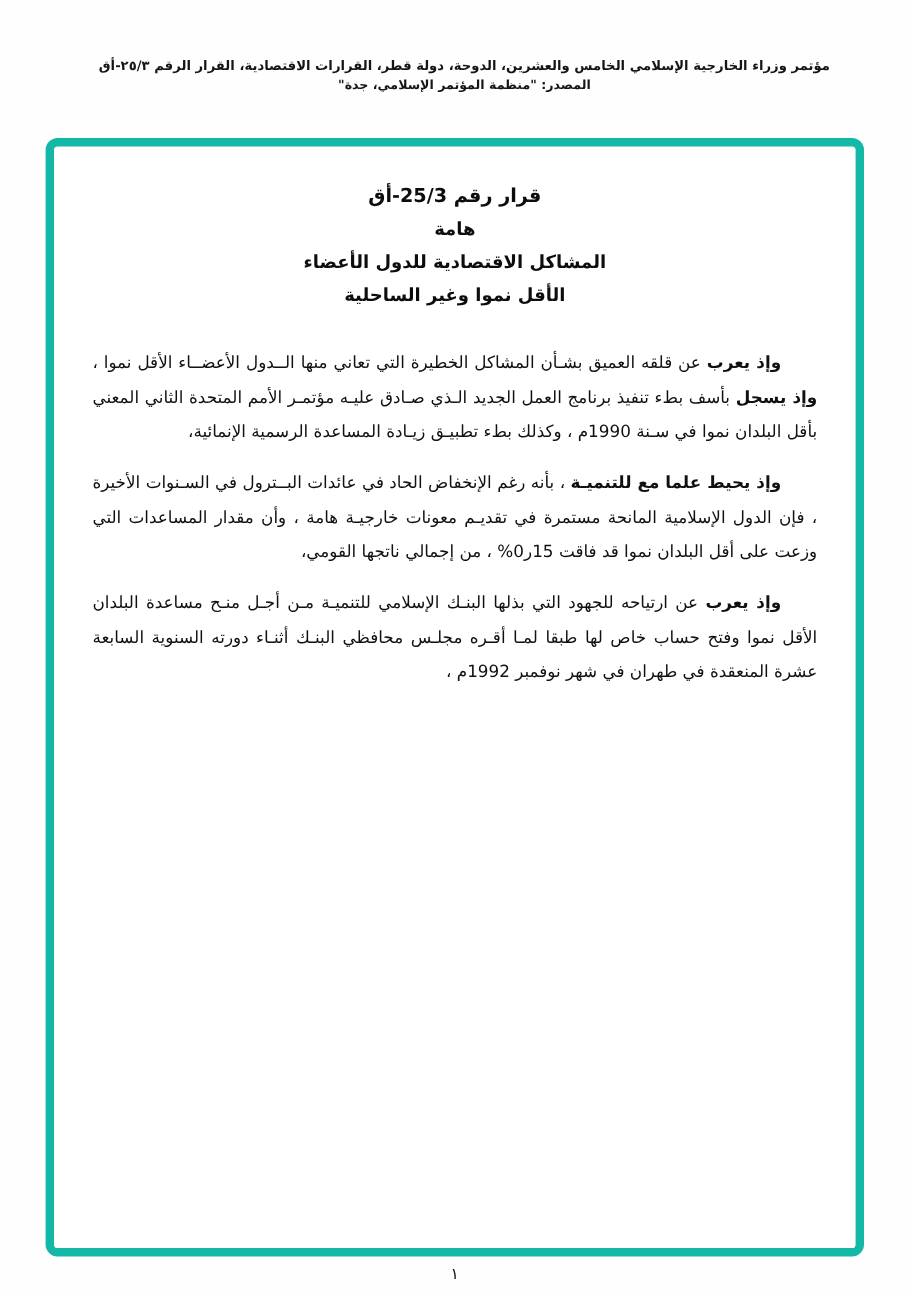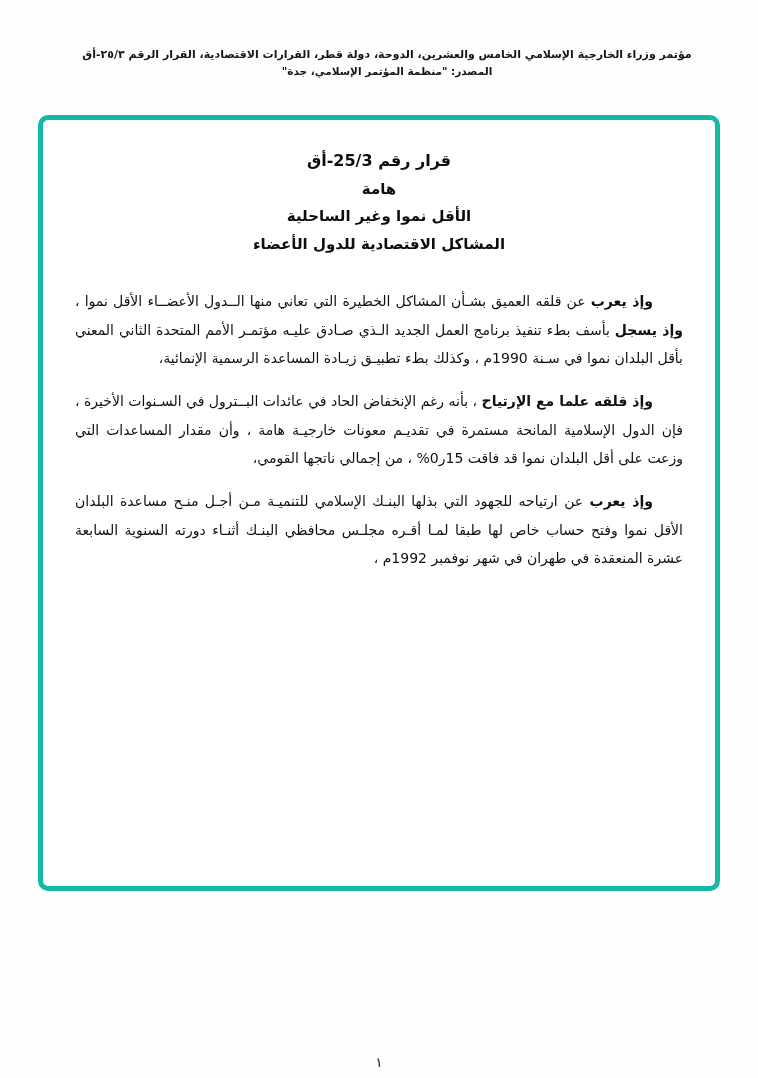--- a/index.html
+++ b/index.html
@@ -29,23 +29,23 @@
     color: #151515;
   }
   .header .src-line {
     font-size: 10.5px;
   }
   .doc-frame {
     position: absolute;
     top: 115px;
     left: 38px;
     width: 682px;
-    height: 776px;
+    height: 932px;
     box-sizing: border-box;
-    border: 5px solid #14b8a6;
+    border: 7px solid #14b8a6;
     border-radius: 10px;
     background: #ffffff;
     padding: 26px 32px 10px 32px;
   }
   .title-block {
     direction: rtl;
     text-align: center;
     font-weight: bold;
     font-size: 15px;
     line-height: 1.85;
@@ -85,25 +85,25 @@
 
   <div class="header" dir="rtl">
     <div>مؤتمر وزراء الخارجية الإسلامي الخامس والعشرين، الدوحة، دولة قطر، القرارات الاقتصادية، القرار الرقم ٢٥/٣-أق</div>
     <div class="src-line">المصدر:  "منظمة المؤتمر الإسلامي، جدة"</div>
   </div>
 
   <div class="doc-frame">
     <div class="title-block" dir="rtl">
       <div class="t0">قرار رقم 25/3-أق</div>
       <div>هامة</div>
+      <div>المشاكل الاقتصادية للدول الأعضاء</div>
       <div>الأقل نموا وغير الساحلية</div>
-      <div>المشاكل الاقتصادية للدول الأعضاء</div>
     </div>
     <div class="body-text" dir="rtl">
         <p><b>وإذ يعرب</b><span> عن قلقه العميق بشـأن المشاكل الخطيرة التي تعاني منها الــدول الأعضــاء الأقل نموا ، </span><b>وإذ يسجل</b><span> بأسف بطء تنفيذ برنامج العمل الجديد الـذي صـادق عليـه مؤتمـر الأمم المتحدة الثاني المعني بأقل البلدان نموا في سـنة 1990م ، وكذلك بطء تطبيـق زيـادة المساعدة الرسمية الإنمائية،</span></p>
-        <p><b>وإذ قلقه علما مع الإرتياح</b><span> ، بأنه رغم الإنخفاض الحاد في عائدات البــترول في السـنوات الأخيرة ، فإن الدول الإسلامية المانحة مستمرة في تقديـم معونات خارجيـة هامة ، وأن مقدار المساعدات التي وزعت على أقل البلدان نموا قد فاقت 15ر0% ، من إجمالي ناتجها القومي،</span></p>
+        <p><b>وإذ يحيط علما مع للتنميـة</b><span> ، بأنه رغم الإنخفاض الحاد في عائدات البــترول في السـنوات الأخيرة ، فإن الدول الإسلامية المانحة مستمرة في تقديـم معونات خارجيـة هامة ، وأن مقدار المساعدات التي وزعت على أقل البلدان نموا قد فاقت 15ر0% ، من إجمالي ناتجها القومي،</span></p>
         <p><b>وإذ يعرب</b><span> عن ارتياحه للجهود التي بذلها البنـك الإسلامي للتنميـة مـن أجـل منـح مساعدة البلدان الأقل نموا وفتح حساب خاص لها طبقا لمـا أقـره مجلـس محافظي البنـك أثنـاء دورته السنوية السابعة عشرة المنعقدة في طهران في شهر نوفمبر 1992م ،</span></p>
       </div>
   </div>
 
   <div class="page-number">١</div>
 
 </div>
 
 </body></html>

